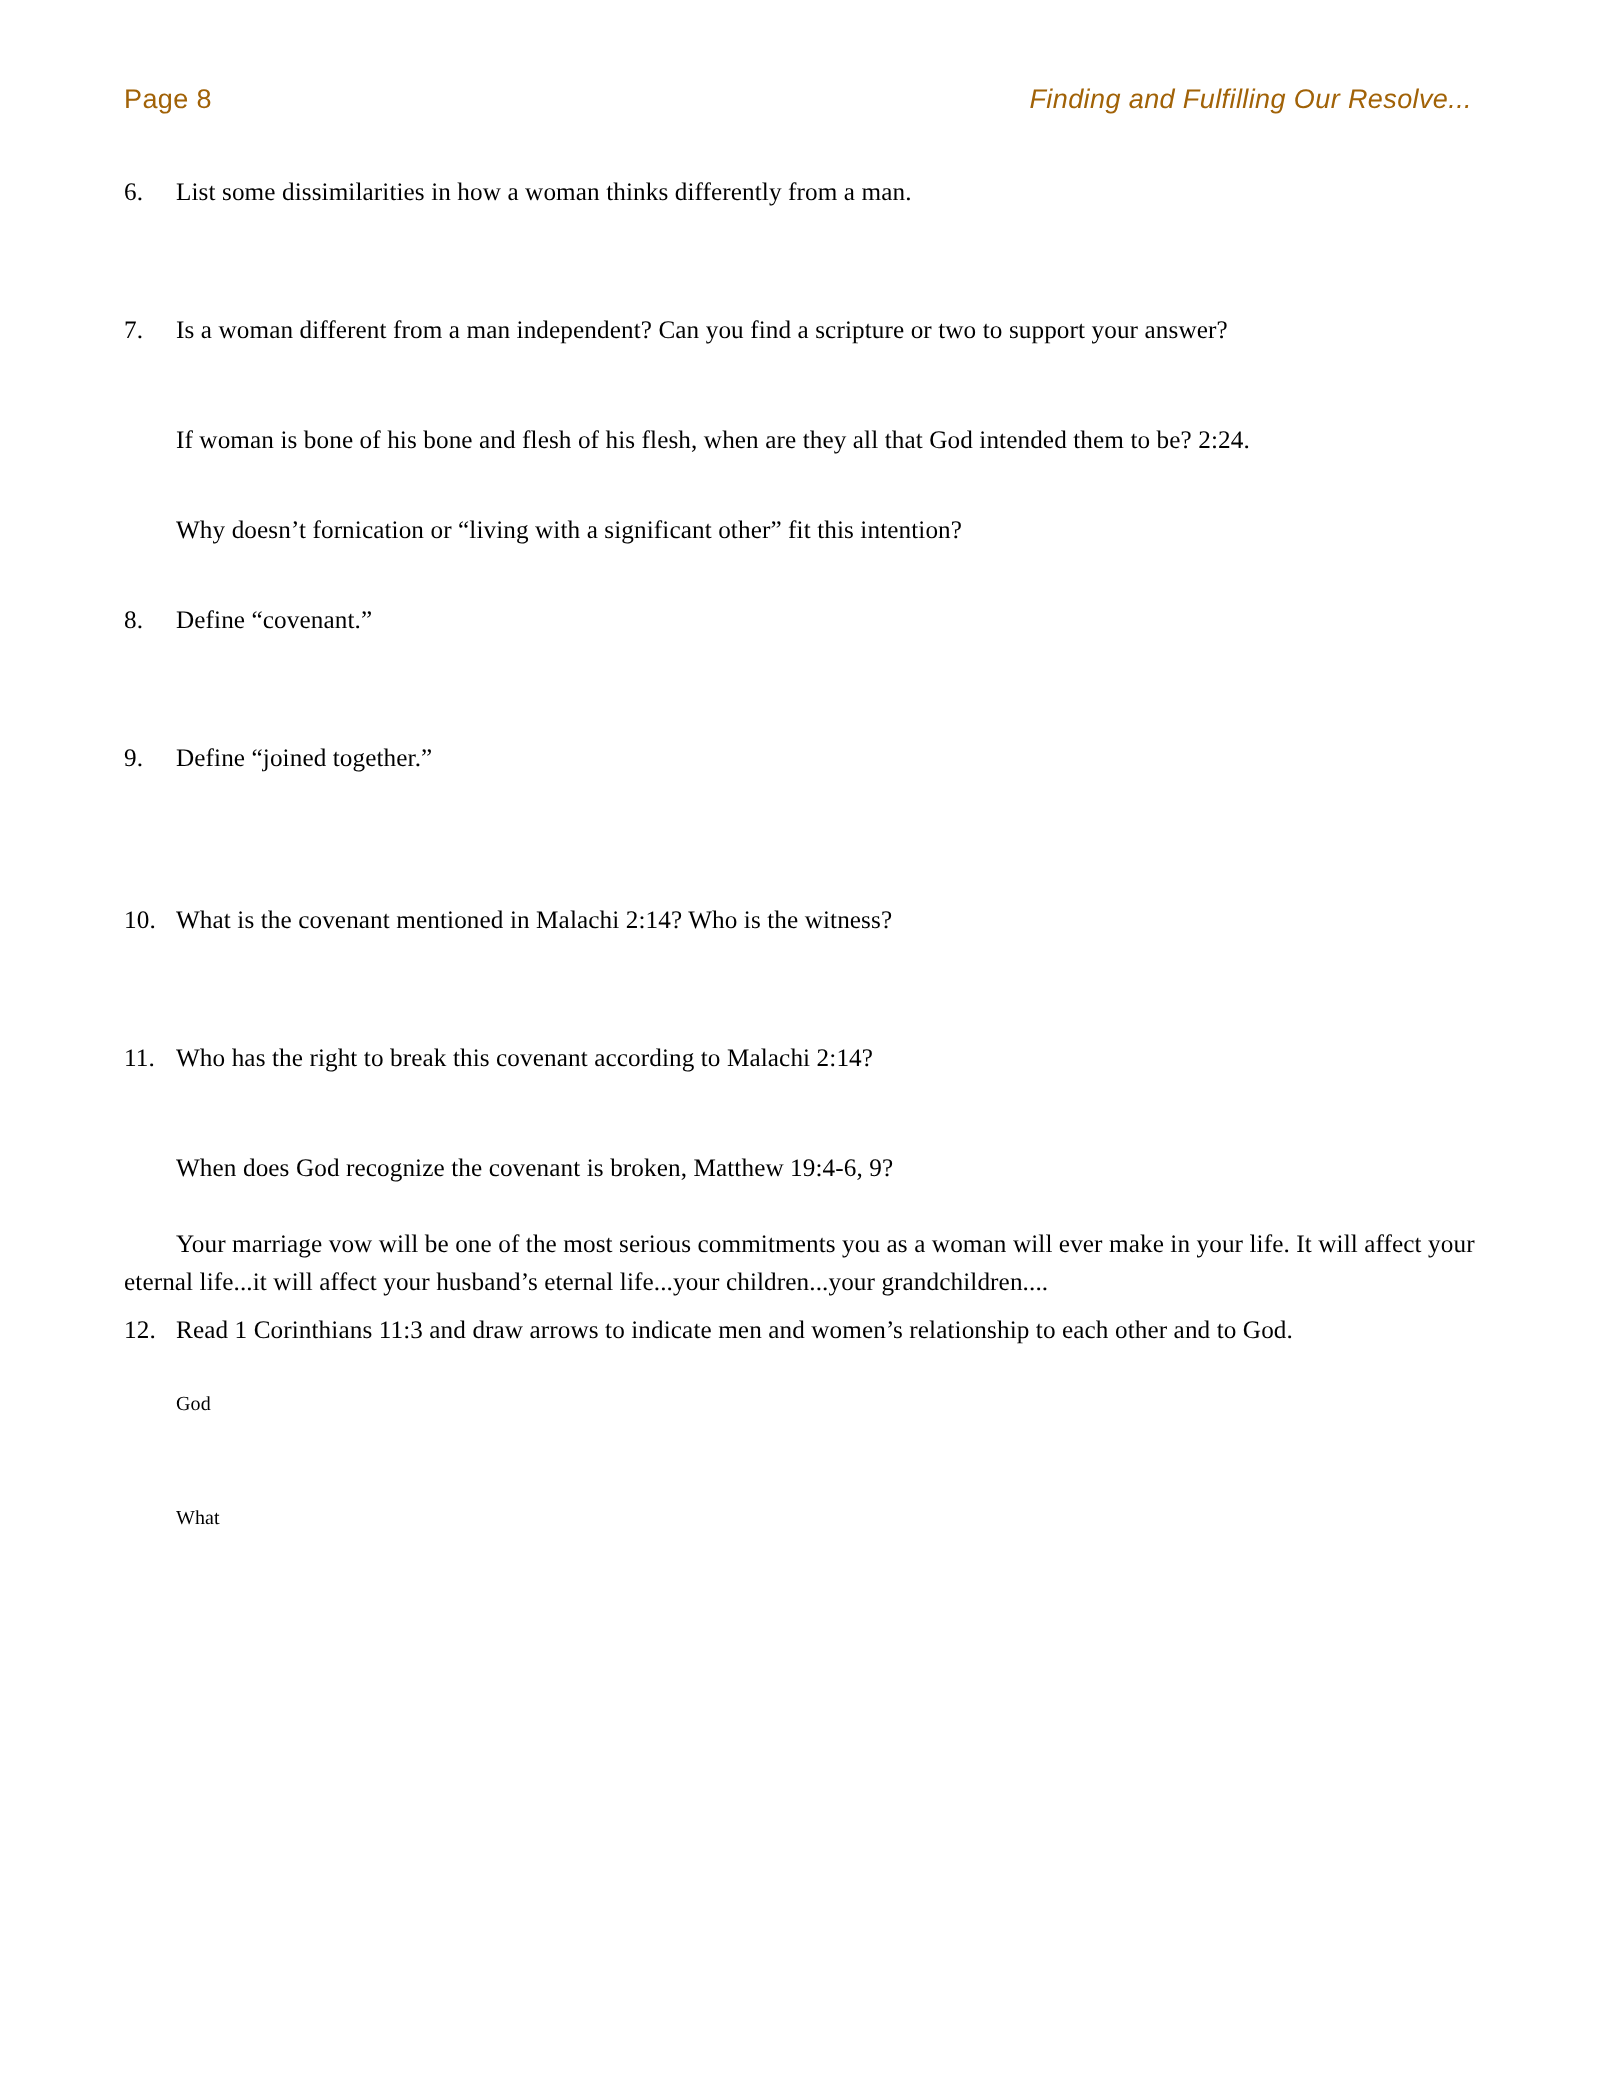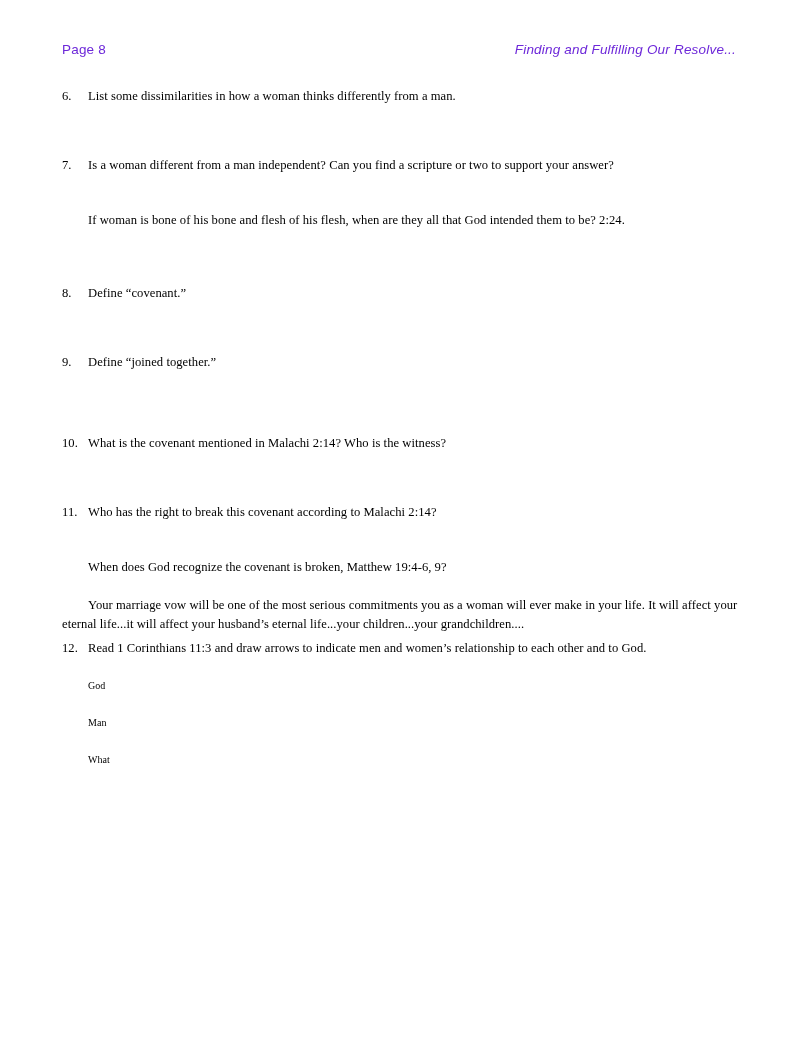--- a/index.html
+++ b/index.html
@@ -33,21 +33,21 @@
     left: 62px;
     top: 42px;
     width: 674px;
     height: 22px;
     display: flex;
     align-items: baseline;
     justify-content: space-between;
     font-family: "Liberation Sans", "DejaVu Sans", sans-serif;
     font-size: 13.5px;
     line-height: 16px;
-    color: #6d28d9;
+    color: #a16207;
   }
   .header-left {
     font-style: normal;
     letter-spacing: 0.2px;
     white-space: nowrap;
   }
   .header-right {
     font-style: italic;
     letter-spacing: 0.2px;
     white-space: nowrap;
@@ -135,20 +135,21 @@
       <span class="q-num">7.</span>
       <span class="q-text">Is a woman different from a man independent?  Can you find a scripture or two to support your answer?</span>
     </div>
 
     <div class="gap-xl"></div>
 
     <div class="sub-para">If woman is bone of his bone and flesh of his flesh, when are they all that God intended them to be? 2:24.</div>
 
     <div class="gap-l"></div>
 
+    <div class="sub-para">Why doesn’t fornication or “living with a significant other” fit this intention?</div>
 
     <div class="gap-l"></div>
 
     <div class="q-item">
       <span class="q-num">8.</span>
       <span class="q-text">Define “covenant.”</span>
     </div>
 
     <div class="gap-xxl"></div>
 
@@ -186,21 +187,20 @@
       <span class="q-num">12.</span>
       <span class="q-text">Read 1 Corinthians 11:3 and draw arrows to indicate men and women’s relationship to each other and to God.</span>
     </div>
 
     <div class="gap-m"></div>
 
     <div class="stack-word">God</div>
 
     <div class="gap-m"></div>
 
-    <div class="stack-word">Man</div>
 
     <div class="gap-m"></div>
 
     <div class="stack-word">What</div>
 
     <div class="gap-xl"></div>
     <div class="gap-s"></div>
 
 
   </div>

